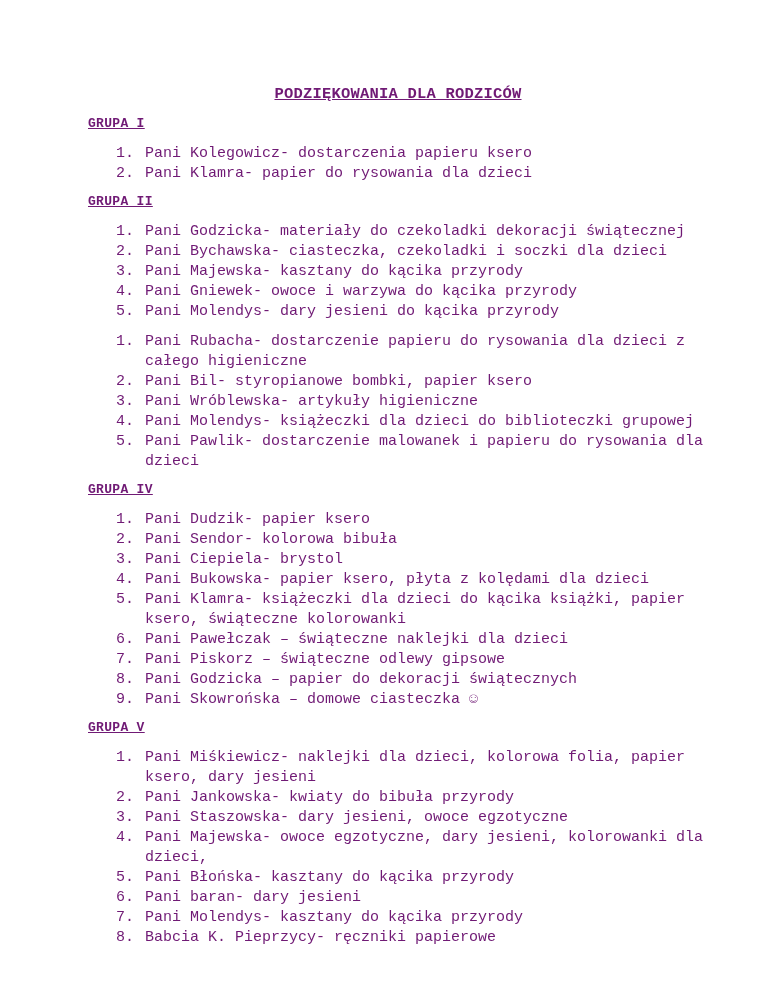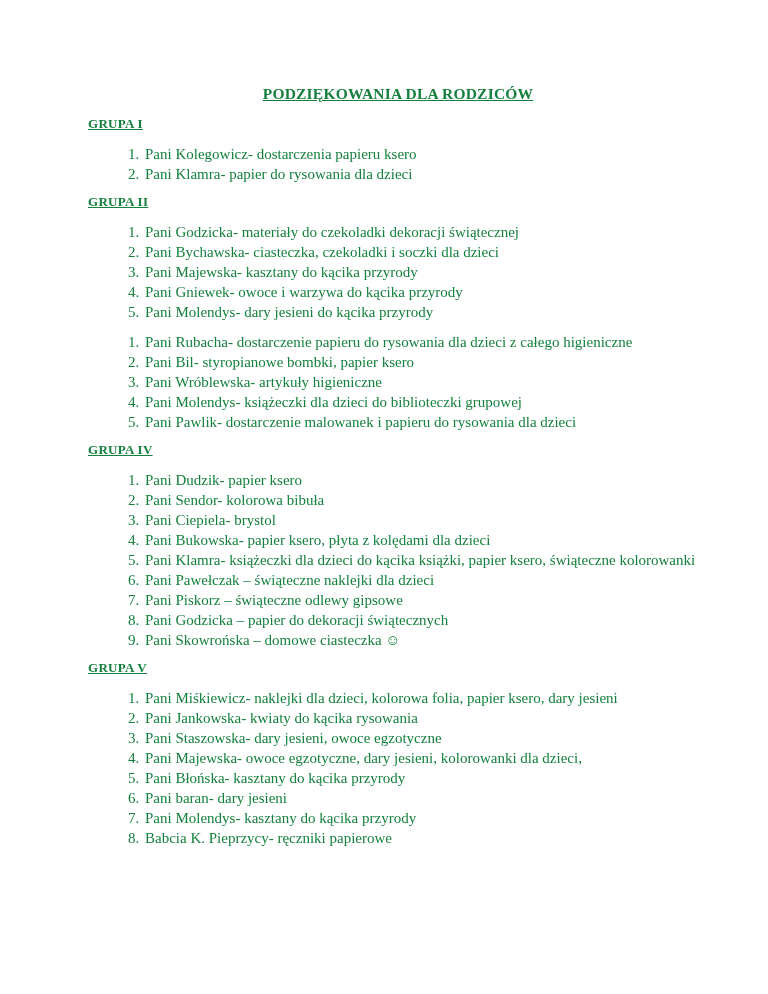--- a/index.html
+++ b/index.html
@@ -42,21 +42,21 @@
     list-style: decimal outside;
   }
   .list-item {
     line-height: 20px;
     padding-left: 2px;
   }
 </style>
 </head>
 <body style="background: rgb(255, 255, 255);">
 
-<div class="page" style="background: rgb(255, 255, 255); color: #15803d;">
+<div class="page" style="background: rgb(255, 255, 255); color: #701a75; font-family: Liberation Mono, monospace;">
   <h1 class="doc-title">PODZIĘKOWANIA DLA RODZICÓW</h1>
   <main class="doc-body">
   <section class="group">
     <h2 class="group-heading">GRUPA I</h2>
     <ol class="group-list">
           <li class="list-item">Pani Kolegowicz- dostarczenia papieru ksero</li>
           <li class="list-item">Pani Klamra- papier do rysowania dla dzieci</li>
         </ol>
   </section>
 
@@ -93,21 +93,21 @@
           <li class="list-item">Pani Piskorz – świąteczne odlewy gipsowe</li>
           <li class="list-item">Pani Godzicka – papier do dekoracji świątecznych</li>
           <li class="list-item">Pani Skowrońska – domowe ciasteczka ☺</li>
         </ol>
   </section>
 
   <section class="group">
     <h2 class="group-heading">GRUPA V</h2>
     <ol class="group-list">
           <li class="list-item">Pani Miśkiewicz- naklejki dla dzieci, kolorowa folia, papier ksero, dary jesieni</li>
-          <li class="list-item">Pani Jankowska- kwiaty do kącika rysowania</li>
+          <li class="list-item">Pani Jankowska- kwiaty do bibuła przyrody</li>
           <li class="list-item">Pani Staszowska- dary jesieni, owoce egzotyczne</li>
           <li class="list-item">Pani Majewska- owoce egzotyczne, dary jesieni, kolorowanki dla dzieci,</li>
           <li class="list-item">Pani Błońska- kasztany do kącika przyrody</li>
           <li class="list-item">Pani baran- dary jesieni</li>
           <li class="list-item">Pani Molendys- kasztany do kącika przyrody</li>
           <li class="list-item">Babcia K. Pieprzycy- ręczniki papierowe</li>
         </ol>
   </section>
 </main>
 </div>

